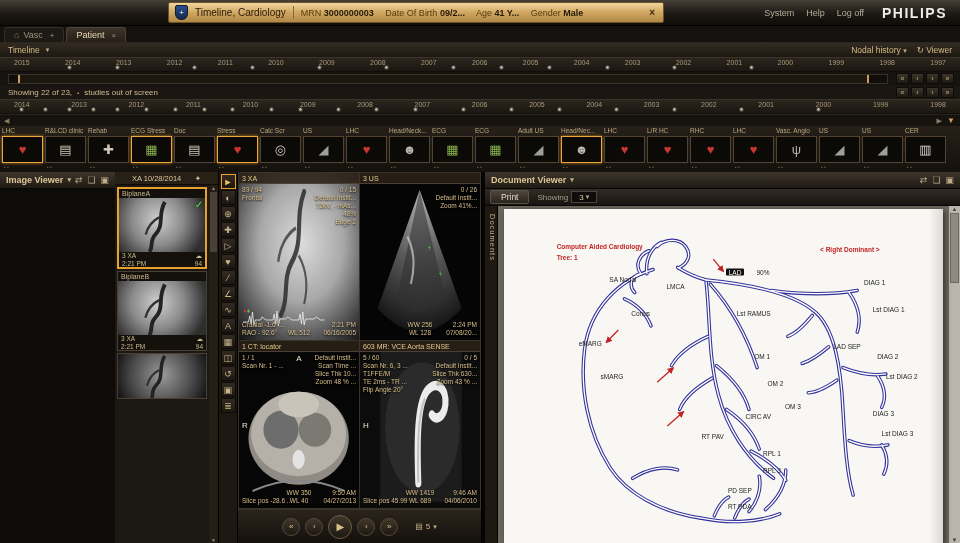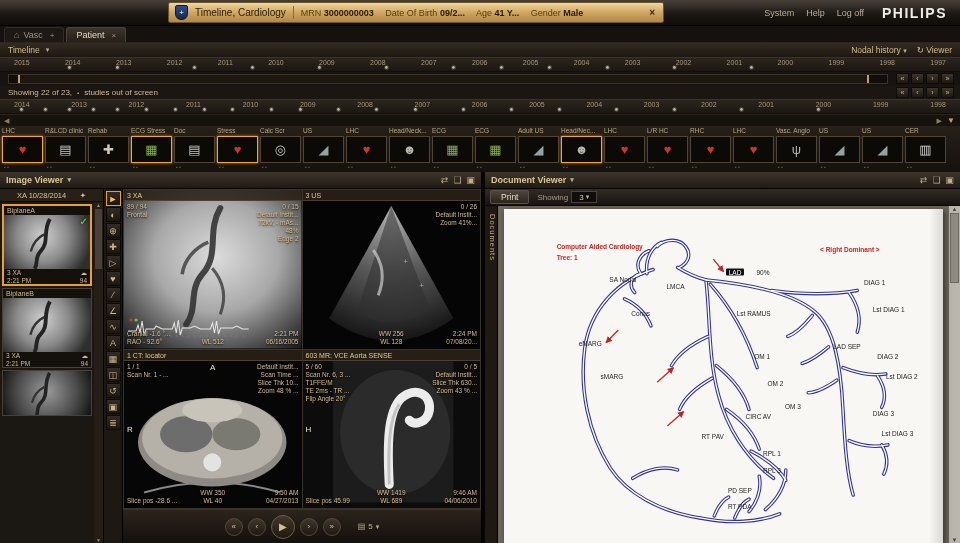--- a/index.html
+++ b/index.html
@@ -75,21 +75,21 @@
 
   
   .content { flex:1; display:flex; min-height:0; }
   .pane-header { height:17px; background:linear-gradient(#3e362c,#1f1a14); border-bottom:1px solid #090705;
                  display:flex; align-items:center; padding:0 6px; color:#dcc folder; color:#dcc795;
                  font-size:9px; font-weight:bold; flex:none; gap:4px; }
   .hicons { margin-left:auto; display:flex; gap:5px; color:#bfae8a; font-weight:normal; font-size:9px; }
   .caret { font-size:7px; color:#bfae8a; }
 
   
-  .image-viewer { width:482px; flex:none; display:flex; flex-direction:column; border-right:1px solid #000; }
+  .image-viewer { width:482px; flex:none; display:flex; flex-direction:row; border-right:1px solid #000; }
   .iv-body { flex:1; display:flex; min-height:0; }
   .thumb-col { width:104px; flex:none; background:#1b1712; position:relative; border-right:1px solid #000; }
   .tp-header { height:13px; font-size:7.5px; color:#d9c597; background:#262017; display:flex;
                align-items:center; padding:0 17px; gap:3px; border-bottom:1px solid #0d0a07; }
   .thumb-list { position:absolute; top:13px; bottom:0; left:0; right:9px; overflow:hidden; }
   .thumb { margin:2px; border:1px solid #4a3f33; background:#14100c; position:relative; }
   .thumb.selected { border:2px solid #e8a02e; }
   .t-name { font-size:7px; color:#cdbb91; padding:1px 3px; }
   .t-img { height:54px; background:radial-gradient(circle at 45% 40%, #cfcfcf, #8a8a8a 45%, #2e2e2e 85%); overflow:hidden; }
   .t-img svg { width:100%; height:100%; display:block; }

